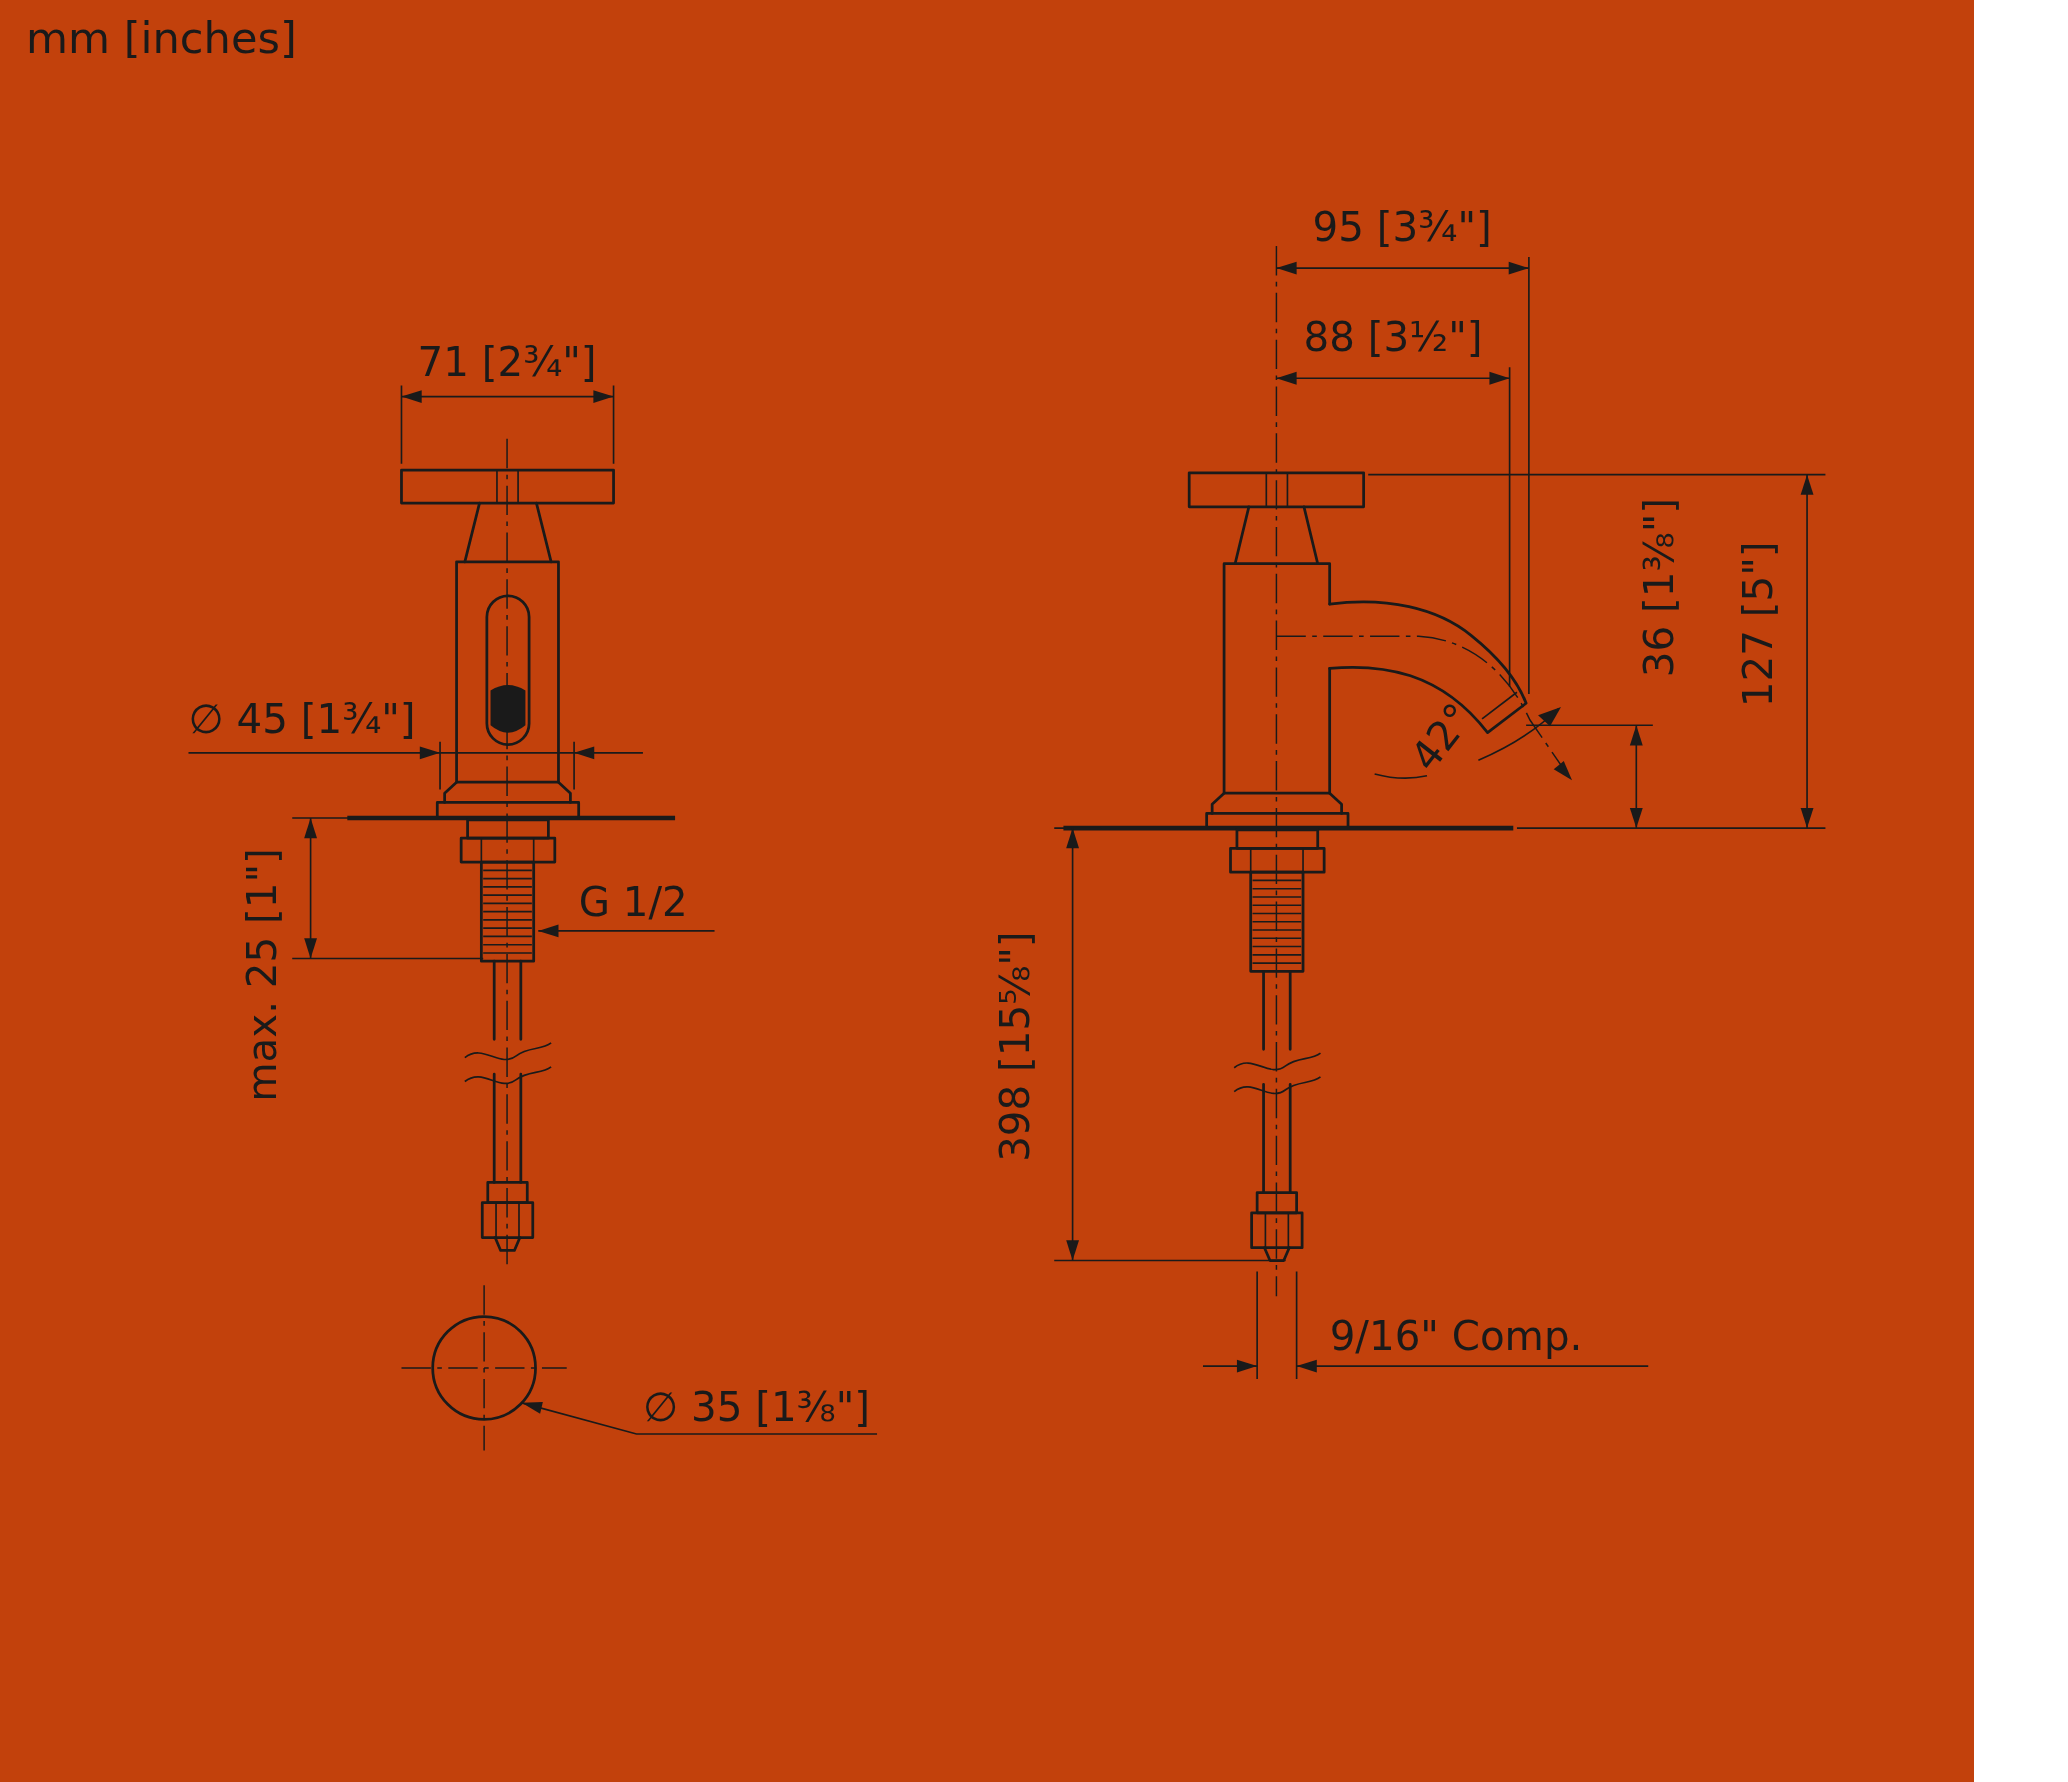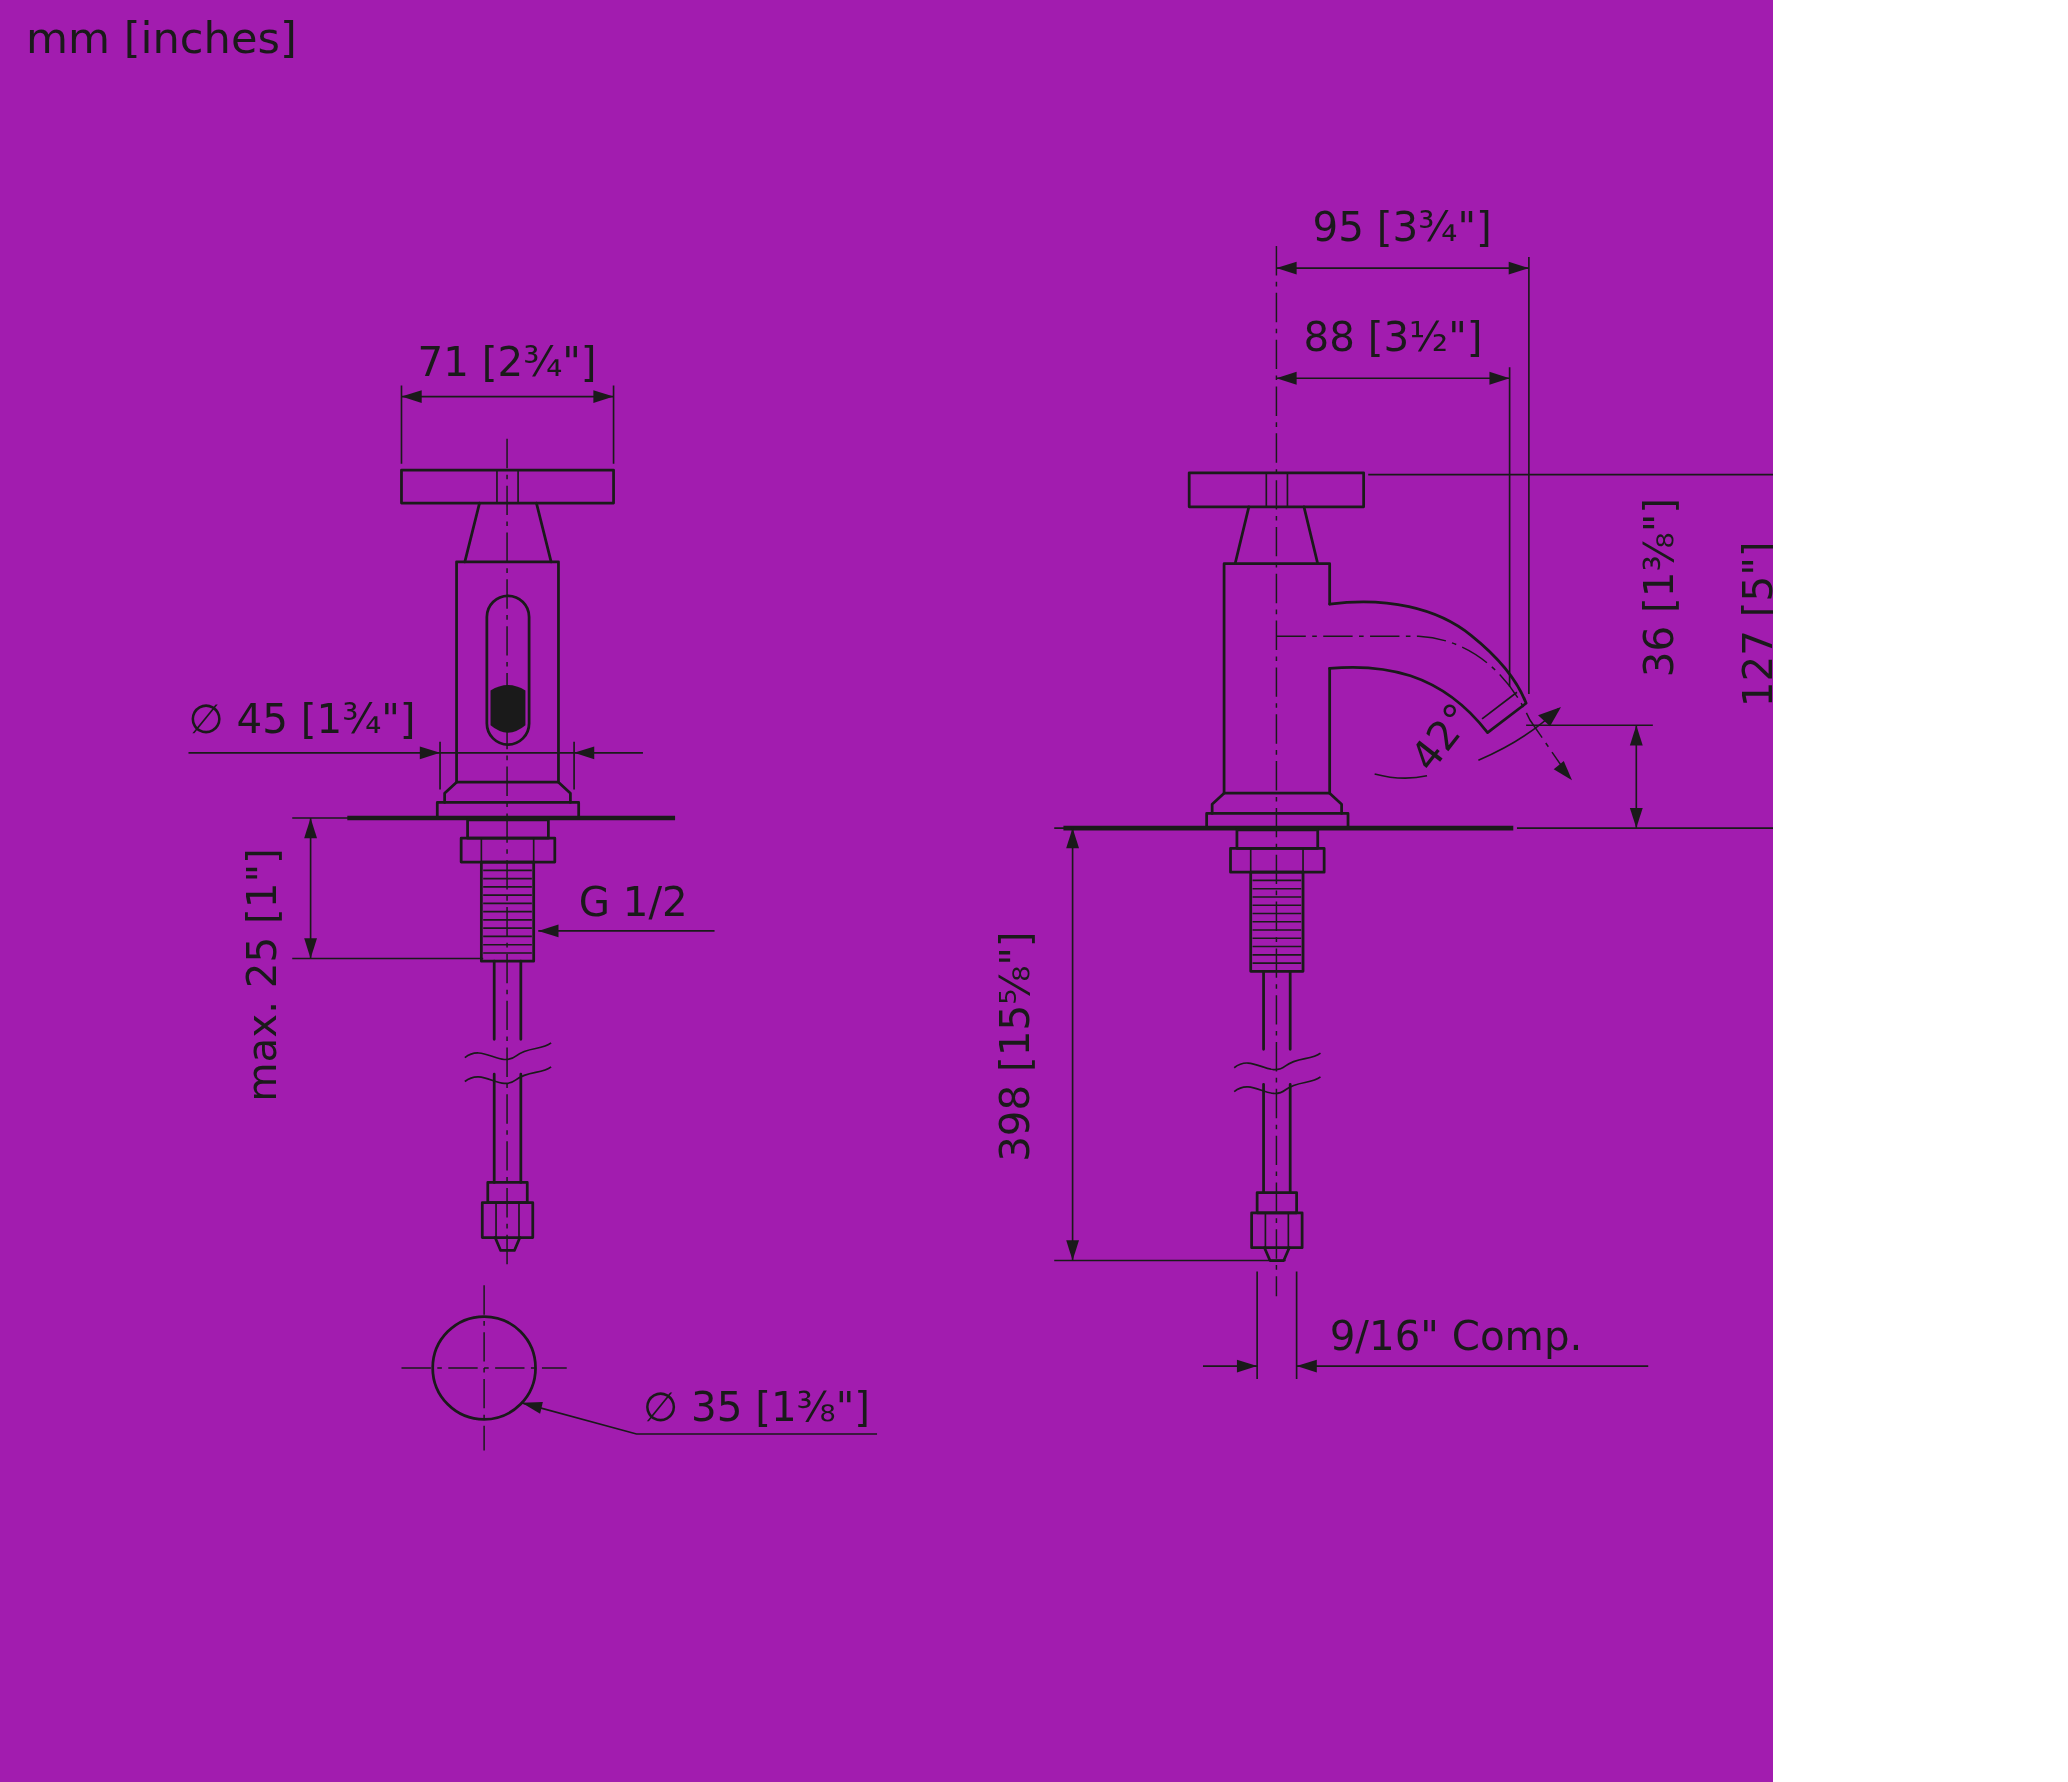--- a/index.html
+++ b/index.html
@@ -1,16 +1,16 @@
 <!DOCTYPE html>
 <html style="font-size:14.7px"><head>
 <meta charset="utf-8">
 <style>
   html,body{margin:0;padding:0;background:#ffffff;}
-  .page{width:1773px;height:1782px;position:relative;background:#a21caf;overflow:hidden;}
+  .page{width:1974px;height:1782px;position:relative;background:#c2410c;overflow:hidden;}
   svg{display:block;}
   text{font-family:"DejaVu Sans","Liberation Sans",sans-serif;font-size:44px;fill:#1a1a1a;}
   .t46{font-size:47px;}
   .obj{fill:none;stroke:#1a1a1a;stroke-width:3;stroke-linejoin:round;stroke-linecap:round;}
   .thin{fill:none;stroke:#1a1a1a;stroke-width:1.8;stroke-linejoin:round;}
   .thick{fill:none;stroke:#1a1a1a;stroke-width:5;}
   .dim{fill:none;stroke:#1a1a1a;stroke-width:1.8;stroke-linecap:butt;}
   .cl{fill:none;stroke:#1a1a1a;stroke-width:1.6;stroke-dasharray:32 7 5 7;}
   .arr{fill:#1a1a1a;stroke:none;}
   .fillshape{fill:#1a1a1a;stroke:none;}

